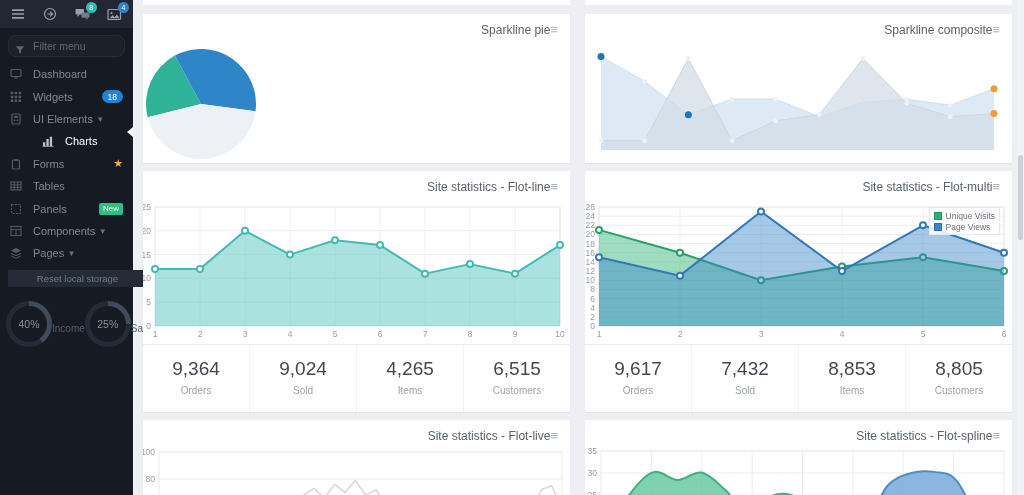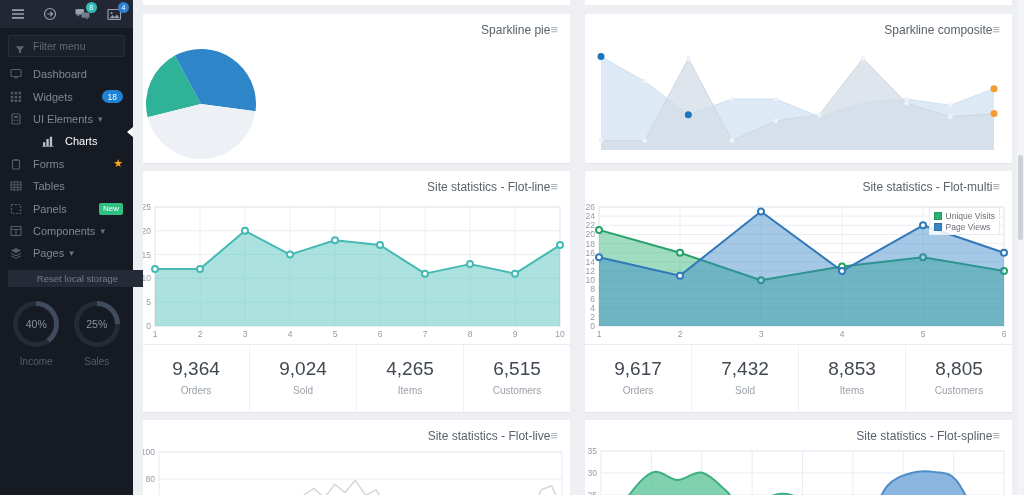--- a/index.html
+++ b/index.html
@@ -13,21 +13,21 @@
     justify-content:space-between; }
   .nbtn { position:relative; width:20px; height:16px; display:flex; align-items:center;
     justify-content:center; cursor:pointer; }
   .nbadge { position:absolute; top:-4px; right:-4px; min-width:11px; height:11px; border-radius:6px;
     font-size:7px; line-height:11px; text-align:center; color:#fff; }
   .nbadge.teal { background:#31b9bb; }
   .nbadge.blue { background:#2f80d0; }
 
   .filter { margin:7px 8px 6px; position:relative; }
   .filter input { width:100%; height:22px; background:#1b2029; border:1px solid #272d38;
-    border-radius:2px; color:#aab3bf; font-size:10.5px; padding:0 6px 0 24px; outline:none;
+    border-radius:8px; color:#aab3bf; font-size:10.5px; padding:0 6px 0 24px; outline:none;
     font-family:"Liberation Sans", sans-serif; }
   .filter input::placeholder { color:#5f6a78; }
   .ficon { position:absolute; left:7px; top:6px; }
 
   .menu { }
   .sitem { position:relative; display:flex; align-items:center; height:22.4px; padding:0 10px;
     color:#7f8893; font-size:11px; cursor:pointer; }
   .sitem .sicon { width:14px; margin-right:9px; display:flex; align-items:center; }
   .sitem.active { color:#fff;margin-left:32px; }
   .slabel { flex:0 0 auto; }
@@ -37,21 +37,21 @@
   .badge.green { background:#2ebf83; padding:1.5px 4px; border-radius:2px; font-size:8px; }
   .star { margin-left:auto; color:#f9a825; font-size:11px; }
   .edge-arrow { position:absolute; right:0; top:127px; width:0; height:0;
     border-top:5px solid transparent; border-bottom:5px solid transparent; border-right:6px solid #fdfdfe; }
 
   .reset { display:block; margin:5px 8px 0; width:139px; height:17px; background:#242b36;
     border:none; color:#717c89; font-size:9.5px; cursor:pointer; border-radius:1px;
     font-family:"Liberation Sans", sans-serif; }
 
   .gauges { display:flex; justify-content:space-around; margin-top:14px; padding:0 6px; }
-  .gwrap { display:flex; flex-direction:column; align-items:center; }
+  .gwrap { display:flex; flex-direction:row; align-items:center; }
   .gauge { position:relative; width:46px; height:46px; border-radius:50%; }
   .gauge::after { content:""; position:absolute; inset:5px; background:#161a22; border-radius:50%; }
   .gval { position:absolute; inset:0; z-index:2; display:flex; align-items:center; justify-content:center;
     font-size:10.5px; color:#8b929c; }
   .glabel { margin-top:9px; font-size:10px; color:#555e6a; }
 
   
   .content { position:relative; flex:1; height:495px; padding:14px 12px 0 10px; }
   .strip { position:absolute; top:0; height:5px; background:#fff; }
   .grid { display:grid; grid-template-columns:427px 427px; grid-template-rows:149px 241px 1fr;

